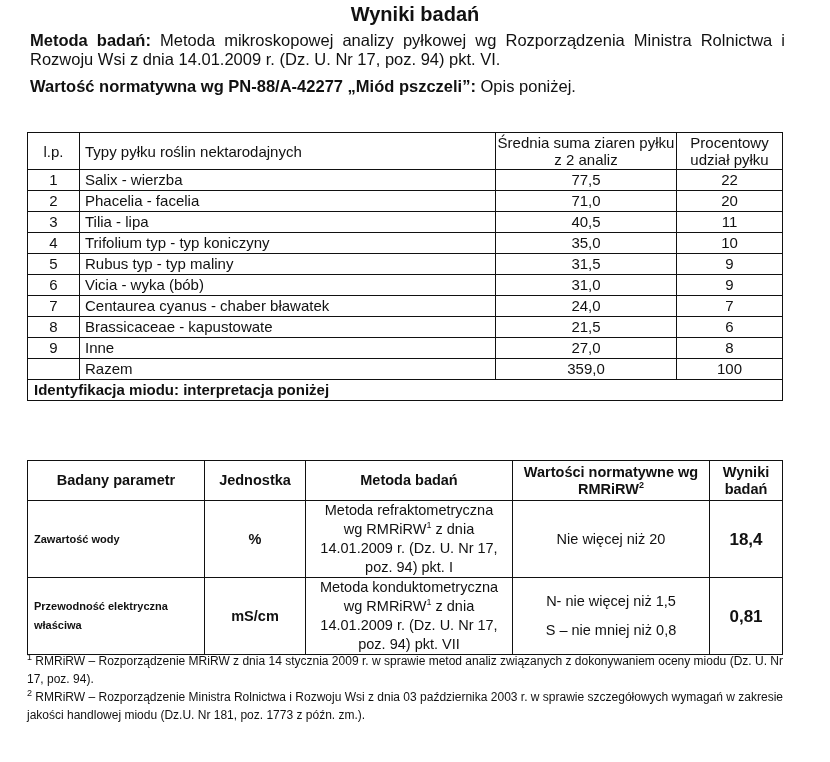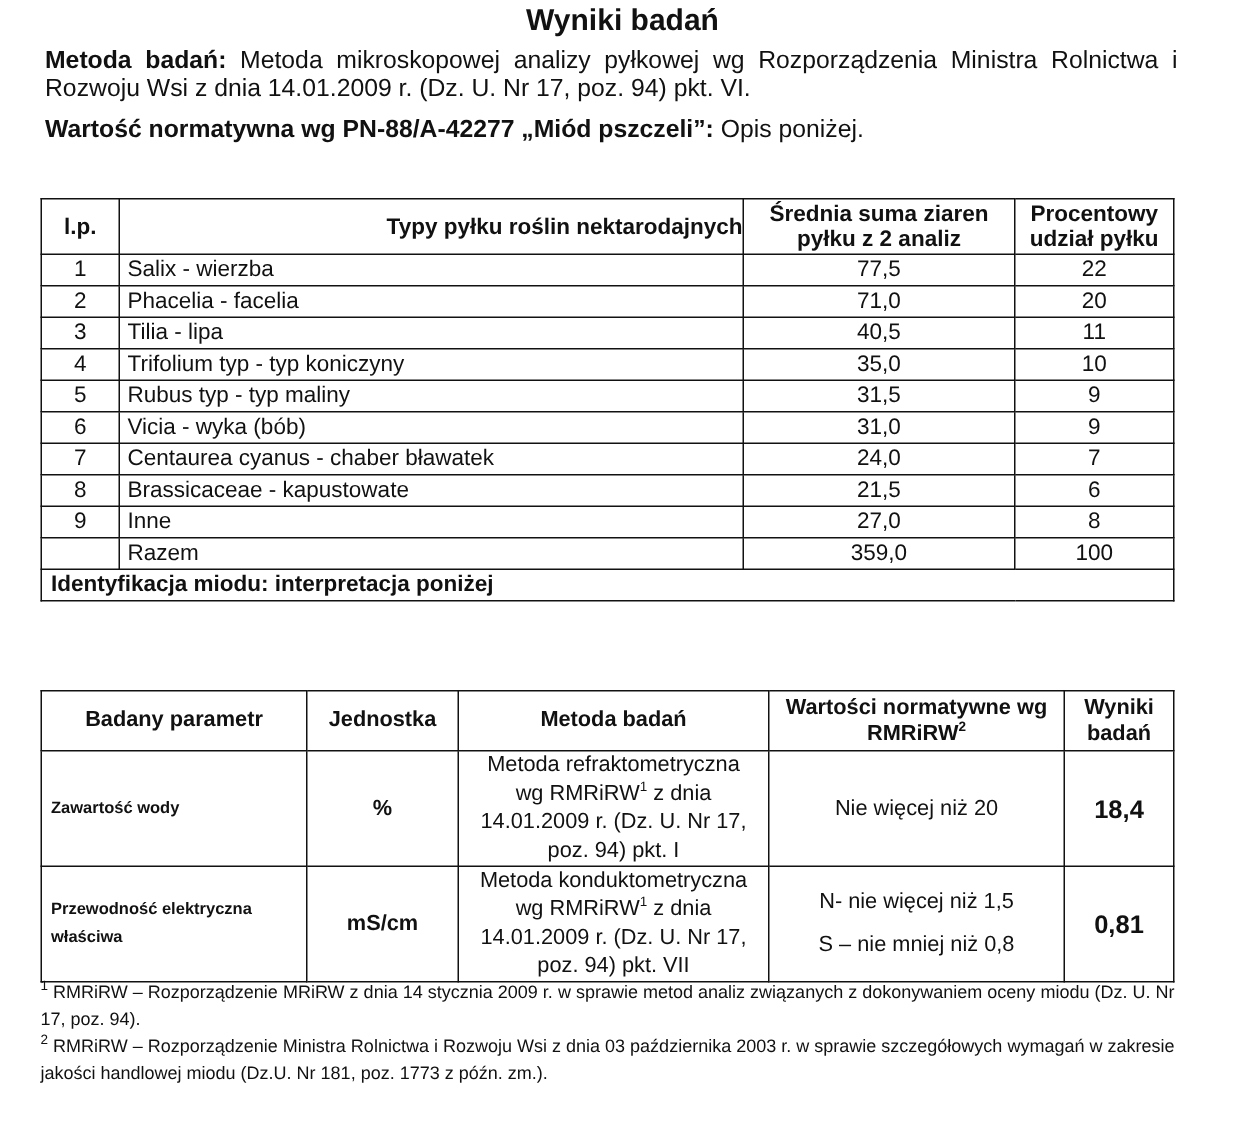--- a/index.html
+++ b/index.html
@@ -6,21 +6,21 @@
   body { width: 830px; height: 762px; position: relative; color: #111; overflow: hidden; }
   .title { position: absolute; left: 0; width: 830px; top: 3px; text-align: center;
     font-family: "Liberation Sans Narrow", "Liberation Sans", sans-serif; font-weight: bold; font-size: 20px; }
   .intro { position: absolute; left: 30px; width: 755px; font-family: "Liberation Sans", sans-serif; font-size: 16.5px; line-height: 19px; }
   .intro b { font-weight: bold; }
   #intro1 { top: 31px; text-align: justify; }
   #intro2 { top: 77px; }
   table { border-collapse: collapse; position: absolute; }
   td, th { border: 1.5px solid #111; padding: 0; }
   #pollen { left: 27px; top: 132px; width: 756px; font-family: "Liberation Sans", sans-serif; font-size: 15px; }
-  #pollen th { font-weight: bold; line-height: 17px; height: 36px; }
+  #pollen th { font-weight: normal; line-height: 17px; height: 36px; }
   #pollen td { height: 20px; line-height: 20px; }
   #pollen .c1 { width: 51px; text-align: center; }
   #pollen .c2 { width: 404px; padding-left: 5px; }
   #pollen .c3 { width: 180px; text-align: center; }
   #pollen .c4 { text-align: center; }
   #pollen .sum { text-align: left; padding-right: 6px; }
   #pollen .ident { font-weight: bold; padding-left: 6px; height: 20px; }
   #params { left: 27px; top: 460px; width: 756px; font-family: "Liberation Sans", sans-serif; font-size: 14.5px; }
   #params th { font-weight: bold; line-height: 17px; height: 39px; text-align: center; }
   #params td { text-align: center; line-height: 19px; }
@@ -41,21 +41,21 @@
 </div>
 <div class="intro" id="intro2">
   <b>Wartość normatywna wg PN-88/A-42277 „Miód pszczeli”:</b>
   <span>Opis poniżej.</span>
 </div>
 
 <table id="pollen">
   <thead>
     <tr>
       <th class="c1">l.p.</th>
-      <th class="c2" style="text-align:right">Typy pyłku roślin nektarodajnych</th>
+      <th class="c2" style="text-align:left">Typy pyłku roślin nektarodajnych</th>
       <th class="c3">Średnia suma ziaren pyłku z 2 analiz</th>
       <th class="c4">Procentowy udział pyłku</th>
     </tr>
   </thead>
   <tbody id="pollen-body">
       <tr>
         <td class="c1">1</td>
         <td class="c2">Salix - wierzba</td>
         <td class="c3">77,5</td>
         <td class="c4">22</td>

